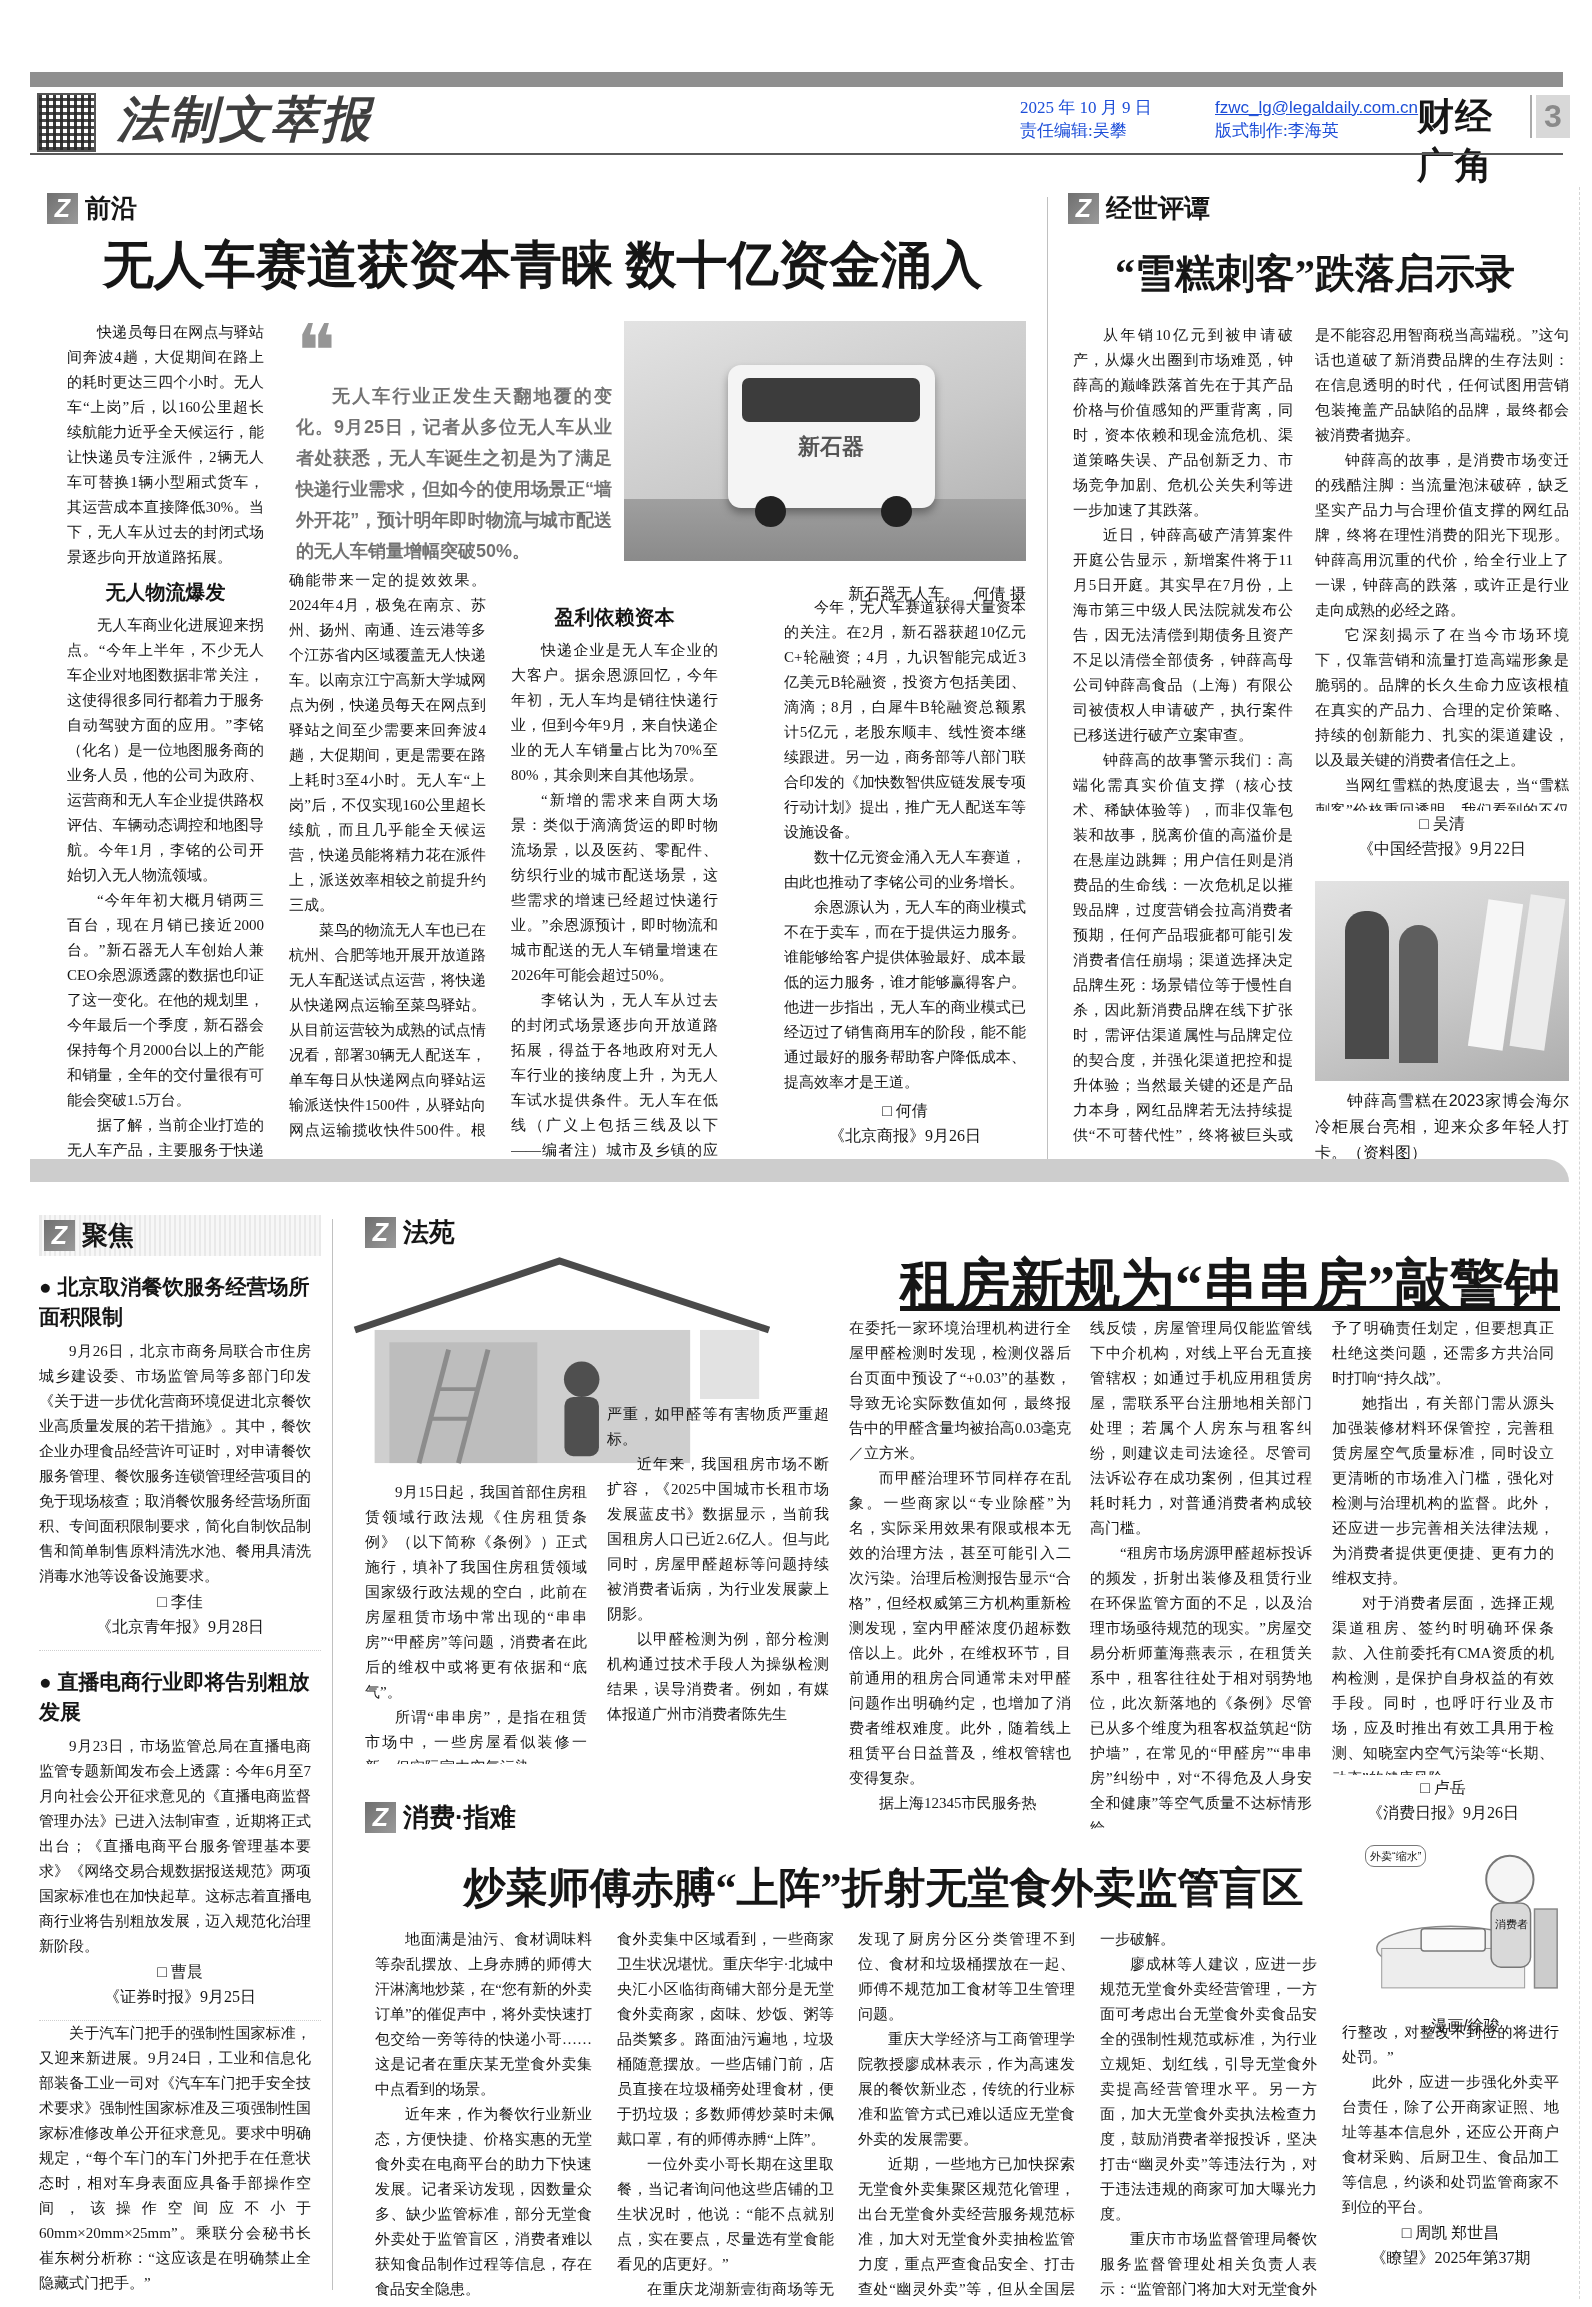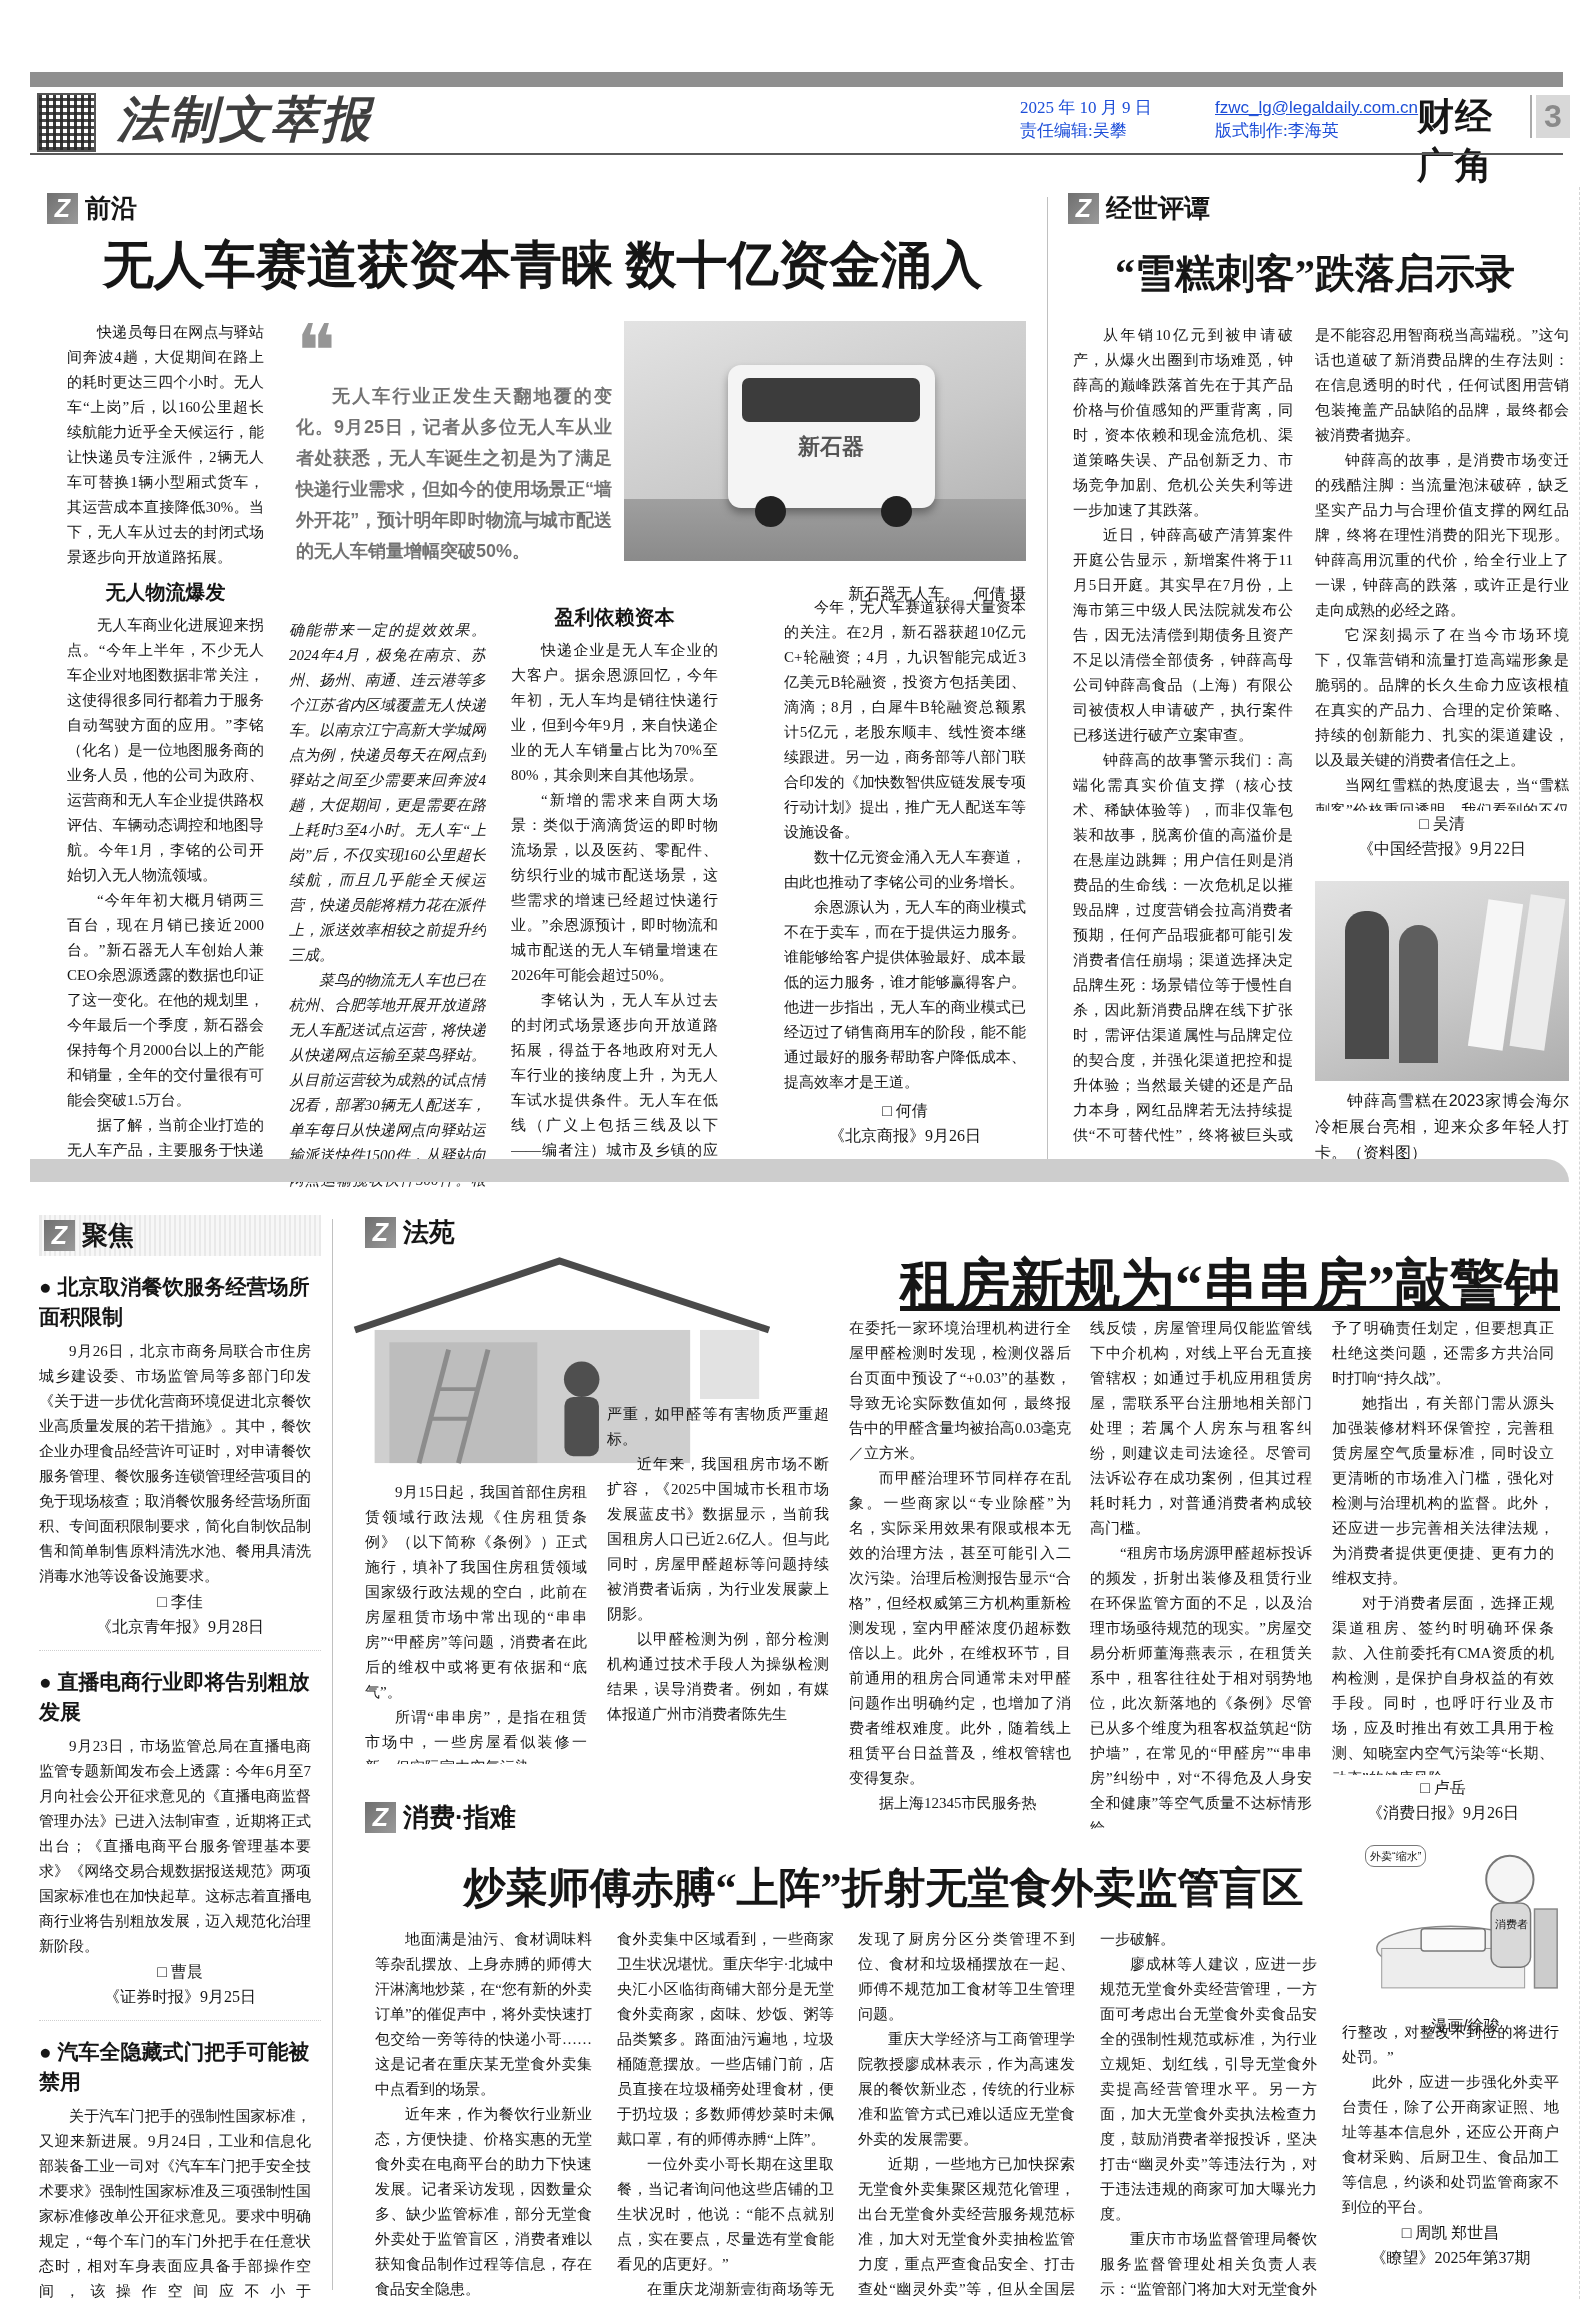--- a/index.html
+++ b/index.html
@@ -102,21 +102,21 @@
     <div class="abs" style="left:118px;top:57px;width:178px;height:44px;background:#3c3c3c;border-radius:7px;"></div>
     <div class="abs sans" style="left:123px;top:111px;width:168px;text-align:center;font-size:22px;font-weight:bold;color:#555;">新石器</div>
     <div class="abs" style="left:131px;top:175px;width:31px;height:31px;background:#222;border-radius:50%;"></div>
     <div class="abs" style="left:257px;top:175px;width:31px;height:31px;background:#222;border-radius:50%;"></div>
   </div>
   <div class="abs caption" style="left:624px;top:565px;width:402px;text-align:right;">
     <span>新石器无人车。</span>&nbsp;&nbsp;
     <span>何倩 摄</span>
   </div>
 
-  <div class="abs col" style="left:289px;top:618px;width:197px;height:570px;font-style:italic;">
+  <div class="abs col" style="left:289px;top:568px;width:197px;height:570px;">
       <p class="noind">确能带来一定的提效效果。2024年4月，极兔在南京、苏州、扬州、南通、连云港等多个江苏省内区域覆盖无人快递车。以南京江宁高新大学城网点为例，快递员每天在网点到驿站之间至少需要来回奔波4趟，大促期间，更是需要在路上耗时3至4小时。无人车“上岗”后，不仅实现160公里超长续航，而且几乎能全天候运营，快递员能将精力花在派件上，派送效率相较之前提升约三成。</p>
       <p>菜鸟的物流无人车也已在杭州、合肥等地开展开放道路无人车配送试点运营，将快递从快递网点运输至菜鸟驿站。从目前运营较为成熟的试点情况看，部署30辆无人配送车，单车每日从快递网点向驿站运输派送快件1500件，从驿站向网点运输揽收快件500件。根据运输量测算，2辆无人车可替换1辆小型厢式货车（车长4.2米），运营成本可降低30%。</p>
     </div>
   <div class="abs col" style="left:511px;top:595px;width:207px;height:570px;">
       <p class="sub">盈利依赖资本</p>
       <p>快递企业是无人车企业的大客户。据余恩源回忆，今年年初，无人车均是销往快递行业，但到今年9月，来自快递企业的无人车销量占比为70%至80%，其余则来自其他场景。</p>
       <p>“新增的需求来自两大场景：类似于滴滴货运的即时物流场景，以及医药、零配件、纺织行业的城市配送场景，这些需求的增速已经超过快递行业。”余恩源预计，即时物流和城市配送的无人车销量增速在2026年可能会超过50%。</p>
       <p>李铭认为，无人车从过去的封闭式场景逐步向开放道路拓展，得益于各地政府对无人车行业的接纳度上升，为无人车试水提供条件。无人车在低线（广义上包括三线及以下——编者注）城市及乡镇的应用比较多，毕竟人口密度和道路复杂度没有那么高，而一线城市会更为谨慎一些。</p>
     </div>
   <div class="abs" style="left:784px;top:595px;width:242px;height:570px;">
@@ -183,21 +183,20 @@
         </div>
         <div class="focitem">
           <div class="fochead">● 直播电商行业即将告别粗放发展</div>
           <div class="col" style="width: 272px;">
             <p>9月23日，市场监管总局在直播电商监管专题新闻发布会上透露：今年6月至7月向社会公开征求意见的《直播电商监督管理办法》已进入法制审查，近期将正式出台；《直播电商平台服务管理基本要求》《网络交易合规数据报送规范》两项国家标准也在加快起草。这标志着直播电商行业将告别粗放发展，迈入规范化治理新阶段。</p>
           </div>
           <div class="byline">□ 曹晨</div>
           <div class="byline">《证券时报》9月25日</div>
         </div>
         <div class="focitem">
-          <div class="fochead">● 汽车全隐藏式门把手可能被禁用</div>
           <div class="col" style="width: 272px;">
             <p>关于汽车门把手的强制性国家标准，又迎来新进展。9月24日，工业和信息化部装备工业一司对《汽车车门把手安全技术要求》强制性国家标准及三项强制性国家标准修改单公开征求意见。要求中明确规定，“每个车门的车门外把手在任意状态时，相对车身表面应具备手部操作空间，该操作空间应不小于60mm×20mm×25mm”。乘联分会秘书长崔东树分析称：“这应该是在明确禁止全隐藏式门把手。”</p>
           </div>
         </div>
       </div>
   </div>
   <div class="abs vline" style="left:332px;top:1219px;height:1071px;"></div>
 
   <div class="abs zlabel" style="left:365px;top:1215px;">
     <span class="zbox">Z</span>

